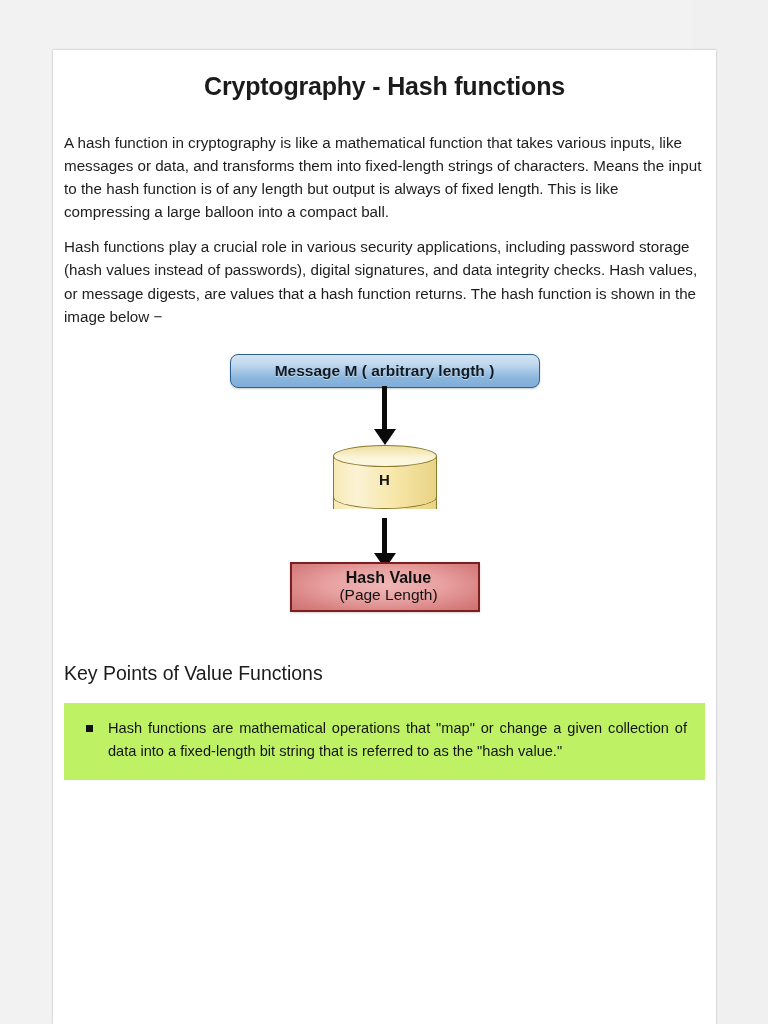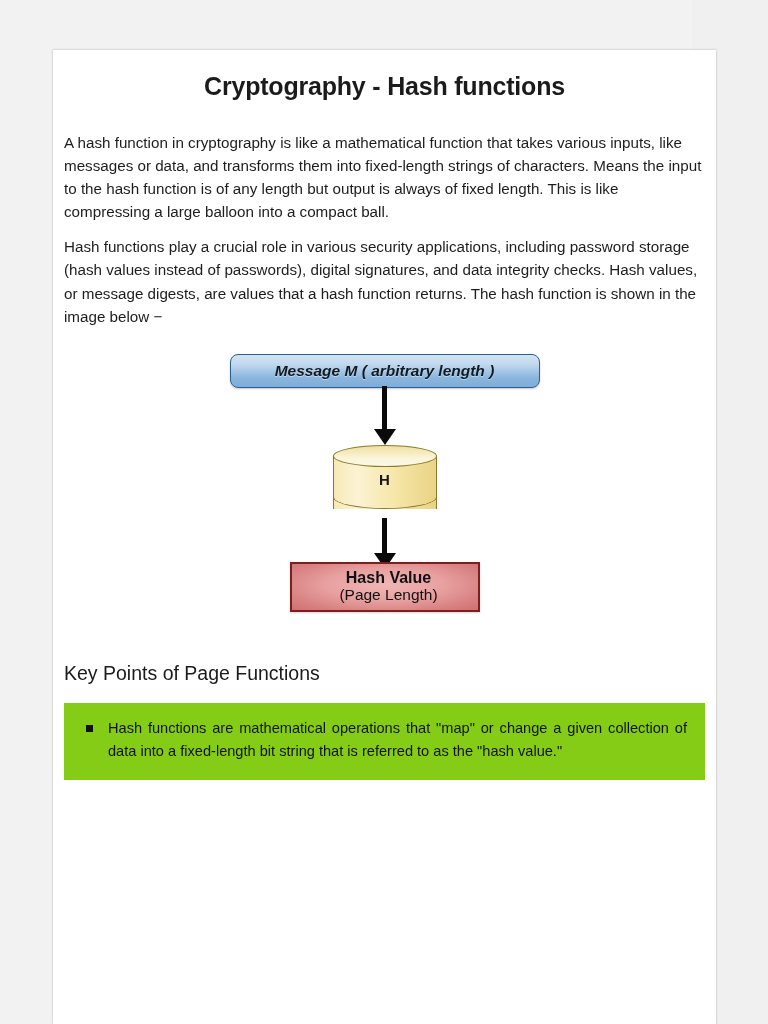--- a/index.html
+++ b/index.html
@@ -72,21 +72,20 @@
     background: linear-gradient(to bottom, #d3e3f2 0%, #c2d9ef 28%, #8ab5dd 72%, #7fadd8 100%);
     box-shadow: 0 1px 2px rgba(0,0,0,0.22);
     display: flex;
     align-items: center;
     justify-content: center;
     font-size: 15.5px;
     font-weight: bold;
     color: #101a24;
     text-shadow: 0 1px 0 rgba(255,255,255,0.45);
     box-sizing: border-box;
-    font-style: italic;
   }
   .arrow {
     position: absolute;
     left: 50%;
     transform: translateX(-50%);
     width: 26px;
   }
   .arrow .shaft {
     width: 5px;
     margin: 0 auto;
@@ -184,21 +183,21 @@
   
   .section-heading {
     margin: 24px 0 0 0;
     font-size: 19.5px;
     font-weight: normal;
     color: #1b1b1b;
   }
   
   .callout {
     margin: 18px 0 16px 0;
-    background: #84cc16;
+    background: #bef264;
     padding: 14px 18px 16px 18px;
   }
   .callout ul {
     margin: 0;
     padding: 0 0 0 26px;
     list-style: none;
   }
   .callout li {
     position: relative;
     font-size: 14.6px;
@@ -280,21 +279,21 @@
             <div class="head"></div>
           </div>
 
           <div class="hash-box">
             <div class="hash-line-1">Hash Value</div>
             <div class="hash-line-2">(Page Length)</div>
           </div>
 
         </div>
 
-        <h2 class="section-heading">Key Points of Page Functions</h2>
+        <h2 class="section-heading">Key Points of Value Functions</h2>
 
         <div class="callout">
           <ul>
             <li>
               <span class="bullet"></span>
               <span>Hash functions are mathematical operations that "map" or change a given collection of data into a fixed-length bit string that is referred to as the "hash value."</span>
             </li>
           </ul>
         </div>
 

